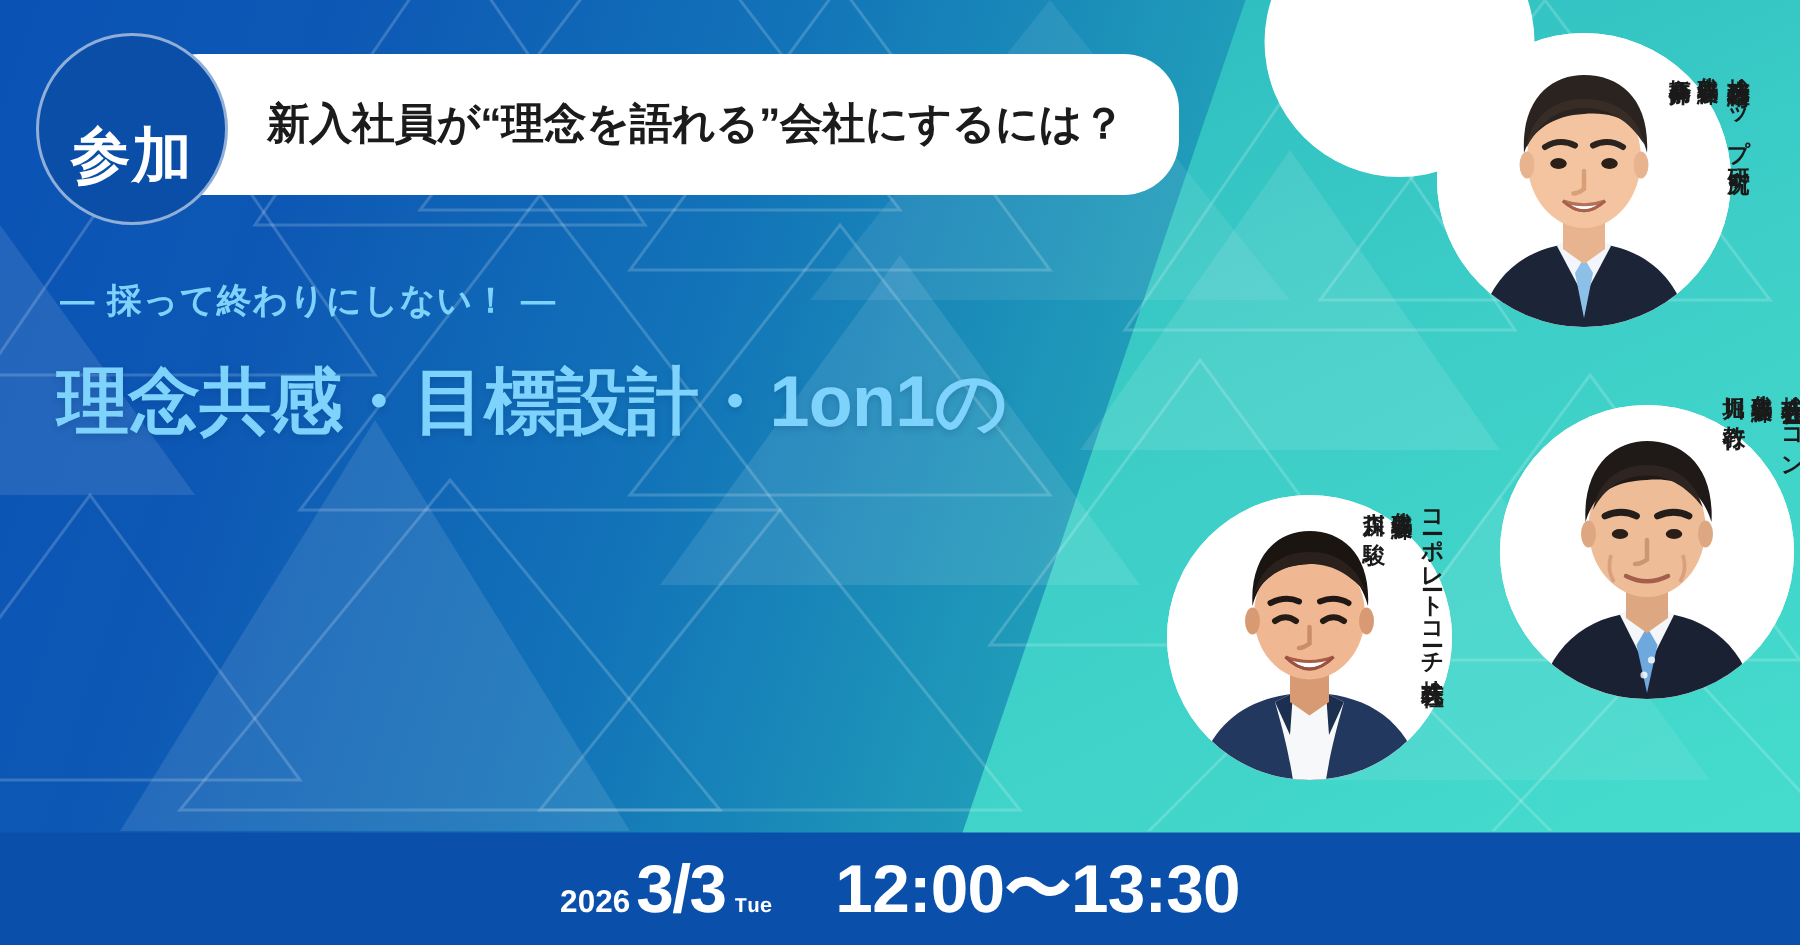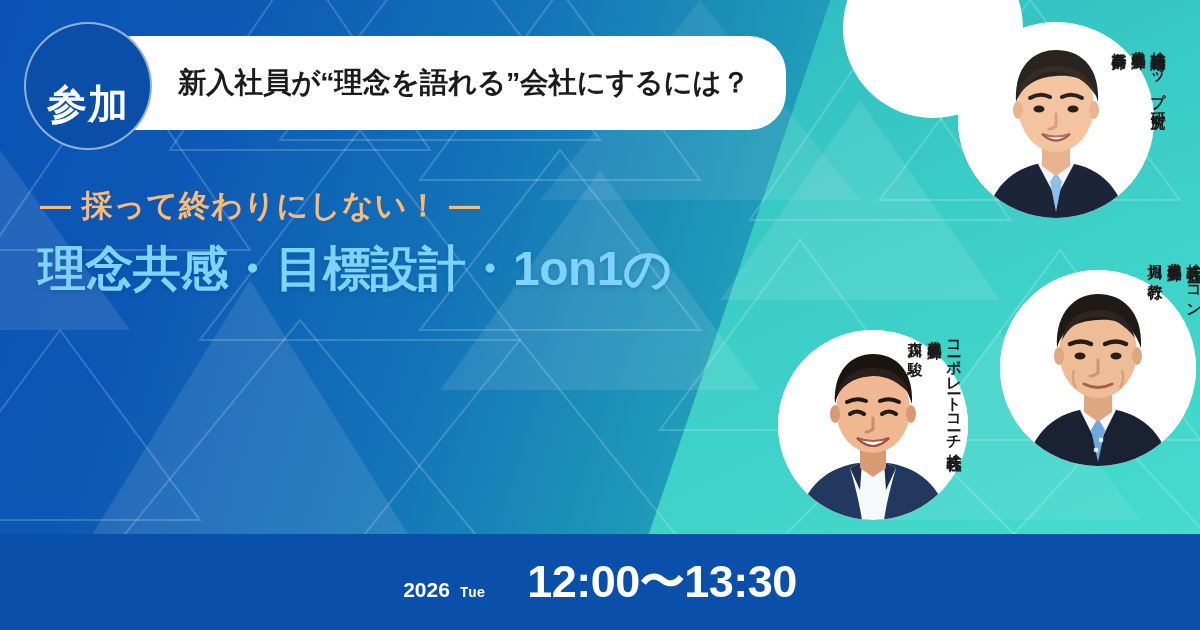--- a/index.html
+++ b/index.html
@@ -102,22 +102,22 @@
     font-weight: bold;
     white-space: nowrap;
     letter-spacing: -0.2px;
   }
 
   
   .kicker {
     position: absolute;
     left: 40px;
     top: 185px;
-    color: #fdba74;
-    font-size: 31px;
+    color: #7dd3fc;
+    font-size: 23px;
     font-weight: bold;
     white-space: nowrap;
     letter-spacing: 1px;
     z-index: 5;
   }
   .headline {
     position: absolute;
     left: 38px;
     top: 240px;
     z-index: 5;
@@ -158,21 +158,21 @@
   .vtext.role    { font-size: 14px; margin-right: 0px; }
   .vtext.name    { font-size: 15px; }
   .vgap { width: 5px; }
 
   
   .footer {
     position: absolute;
     left: 0;
     bottom: 0;
     width: 1200px;
-    height: 96px;
+    height: 75px;
     background: #0a50ab;
     display: flex;
     align-items: center;
     justify-content: center;
     gap: 44px;
     z-index: 8;
   }
   .footer-date {
     display: flex;
     align-items: baseline;
@@ -358,18 +358,19 @@
     <div class="vtext name">森川 駿</div>
     <div class="vgap"></div>
     <div class="vtext role">代表取締役</div>
     <div class="vgap"></div>
     <div class="vtext company">コーポレートコーチ株式会社</div>
   </div>
 
   <div class="footer">
     <div class="footer-date">
       <span class="f-year">2026</span>
+      <span class="f-md">3/3</span>
       <span class="f-dow">Tue</span>
       <span class="f-time">12:00〜13:30</span>
     </div>
   </div>
 
 </div>
 
 </body></html>

